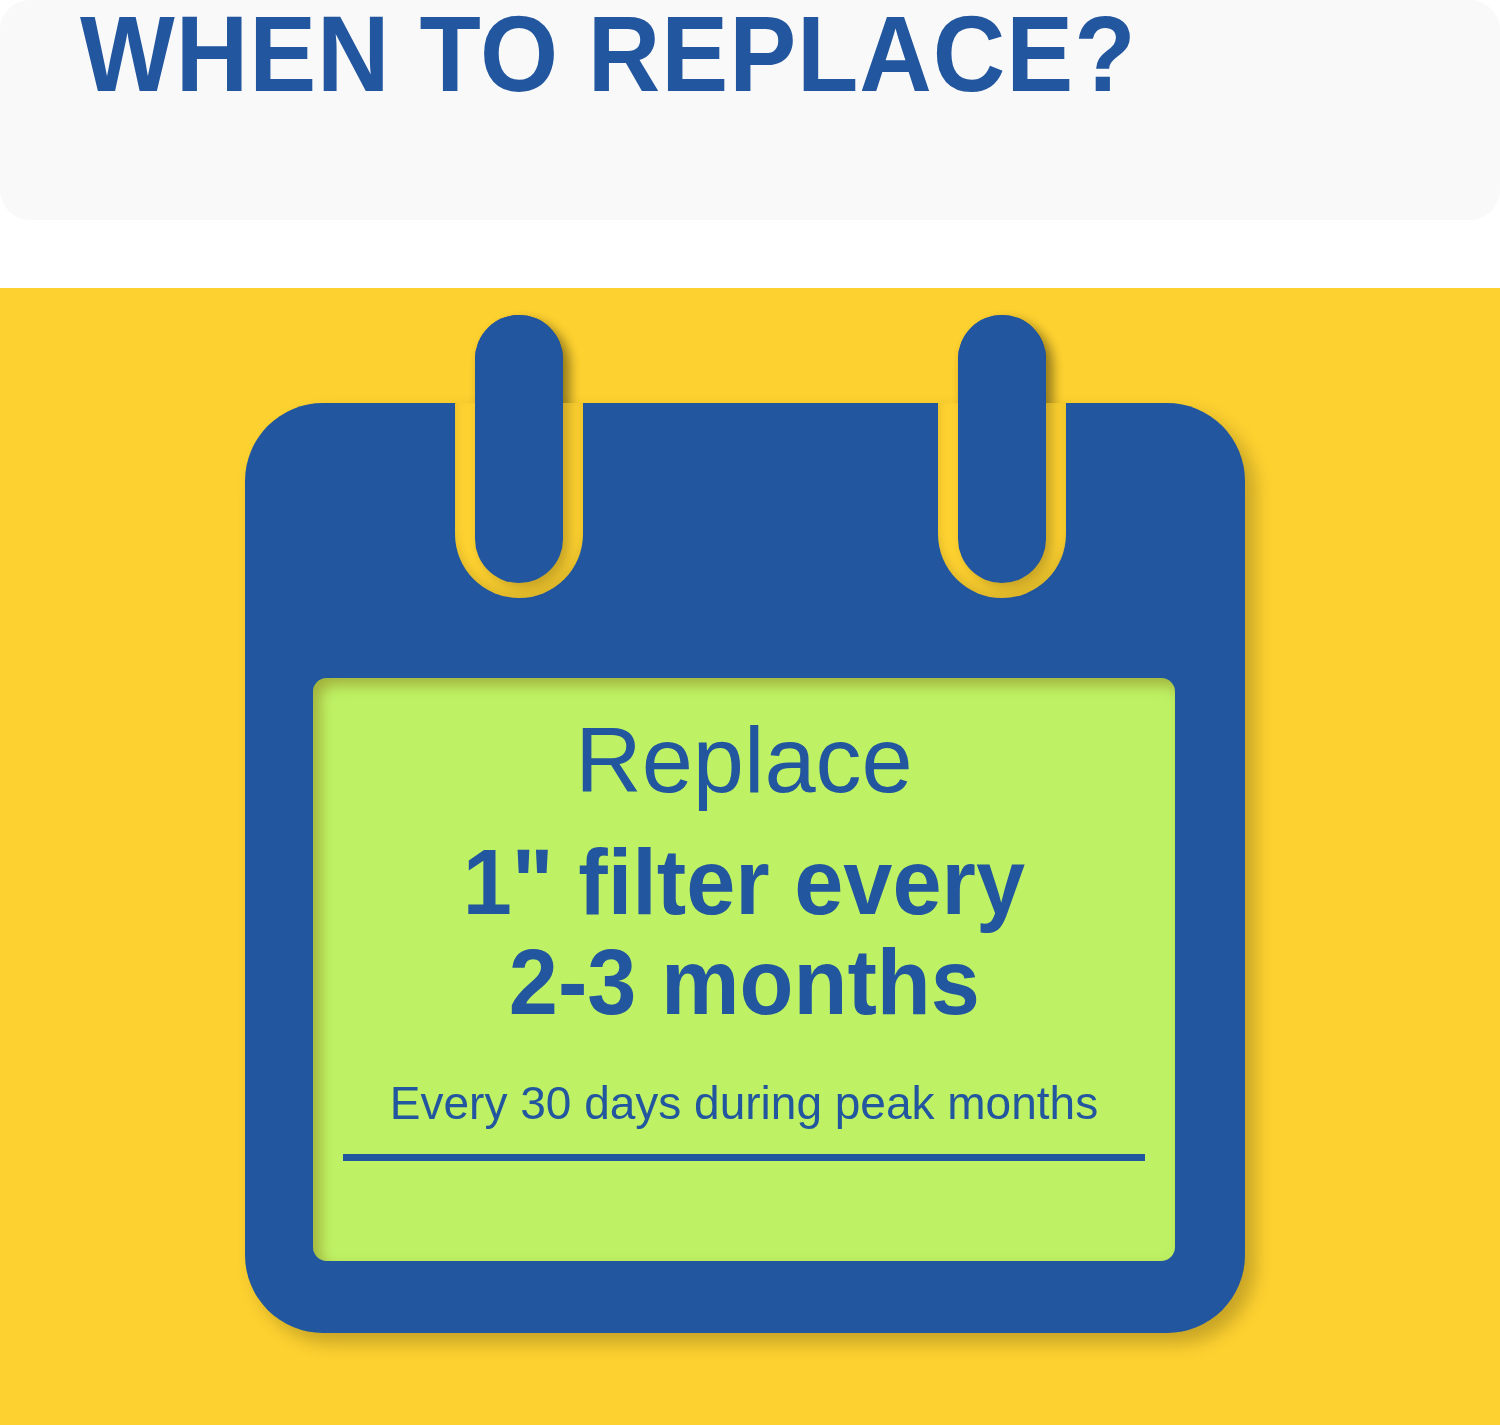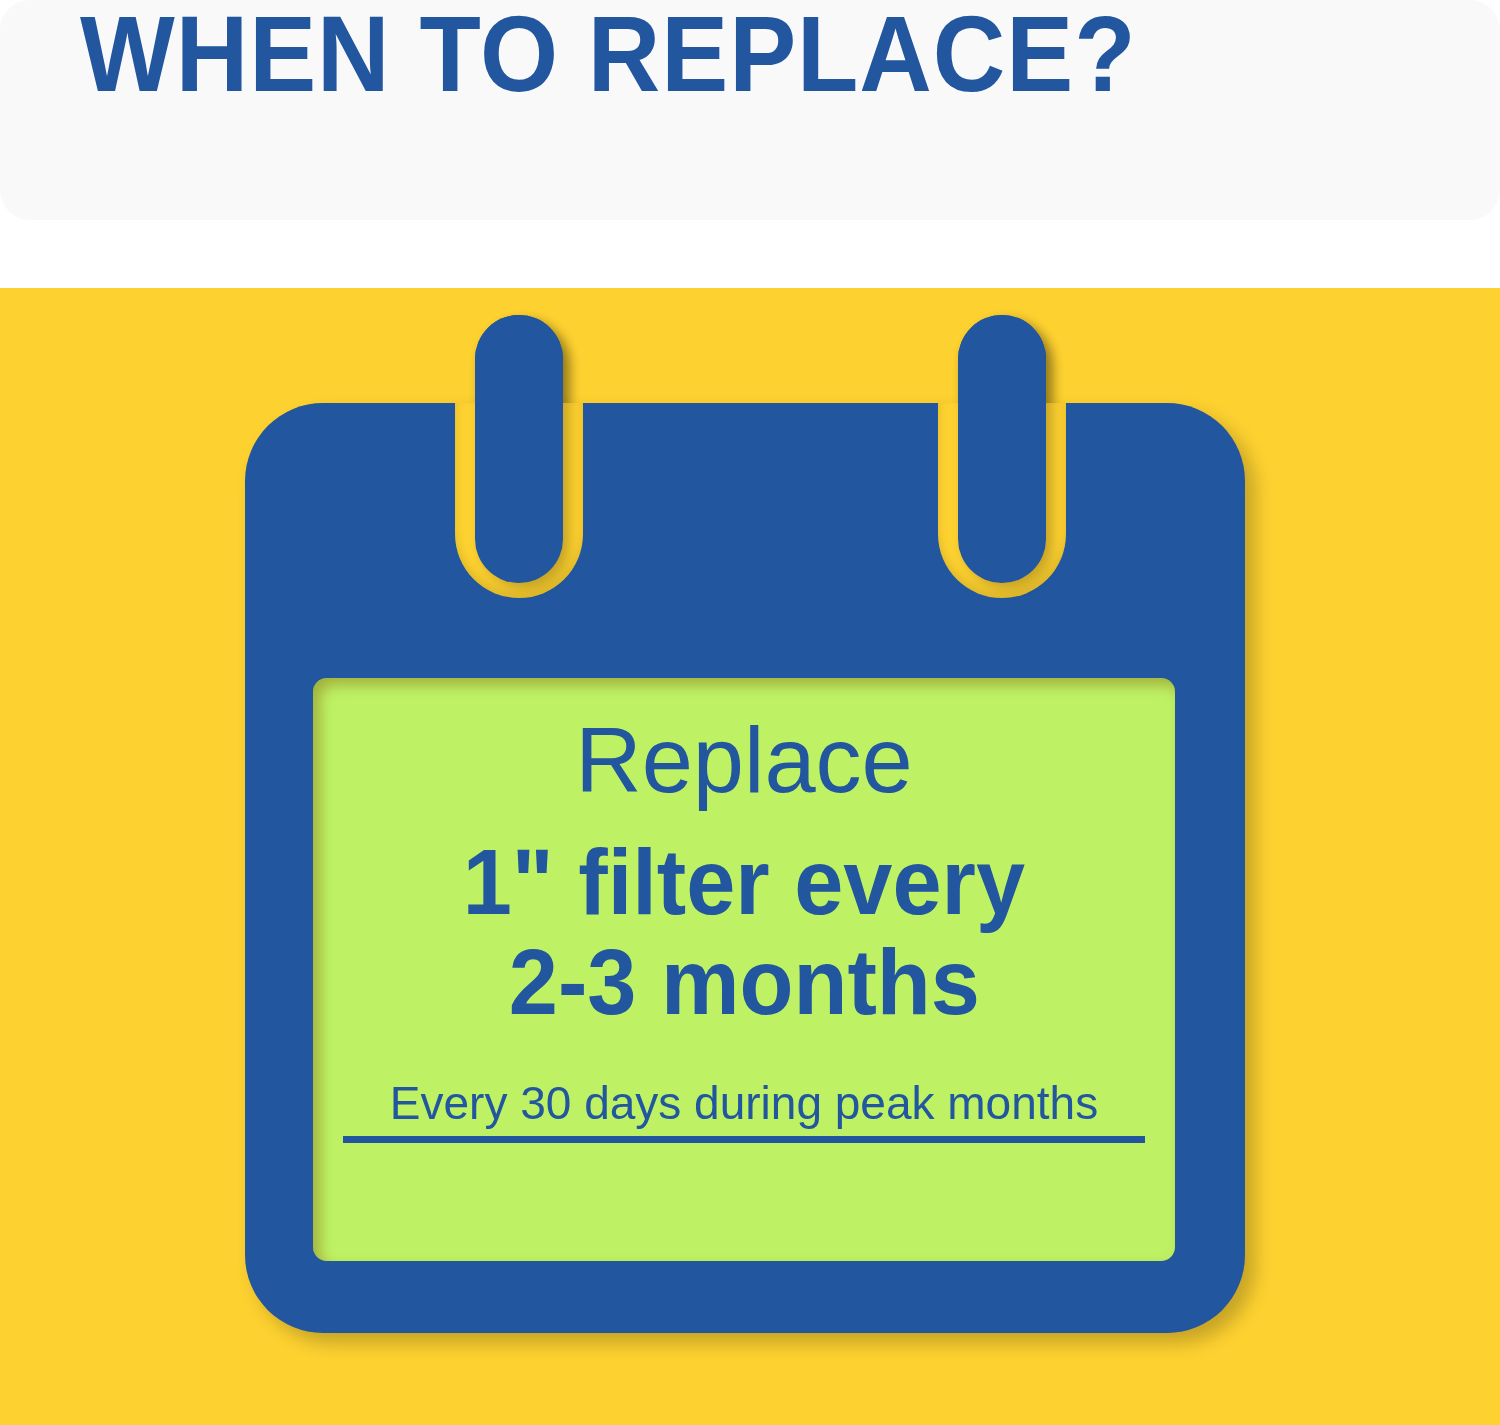--- a/index.html
+++ b/index.html
@@ -157,21 +157,21 @@
     font-size: 92px;
     line-height: 100px;
     color: #22569f;
     text-align: center;
     transform: scaleX(0.96);
     white-space: nowrap;
   }
 
   .cal-note-wrap {
     margin-top: 44px;
-    padding-bottom: 6px;
+    padding-bottom: 24px;
     border-bottom: 7px solid #22569f;
     width: 802px;
     text-align: center;
     box-sizing: border-box;
   }
 
   .cal-note {
     margin: 0;
     font-family: "Liberation Sans", sans-serif;
     font-weight: 400;

